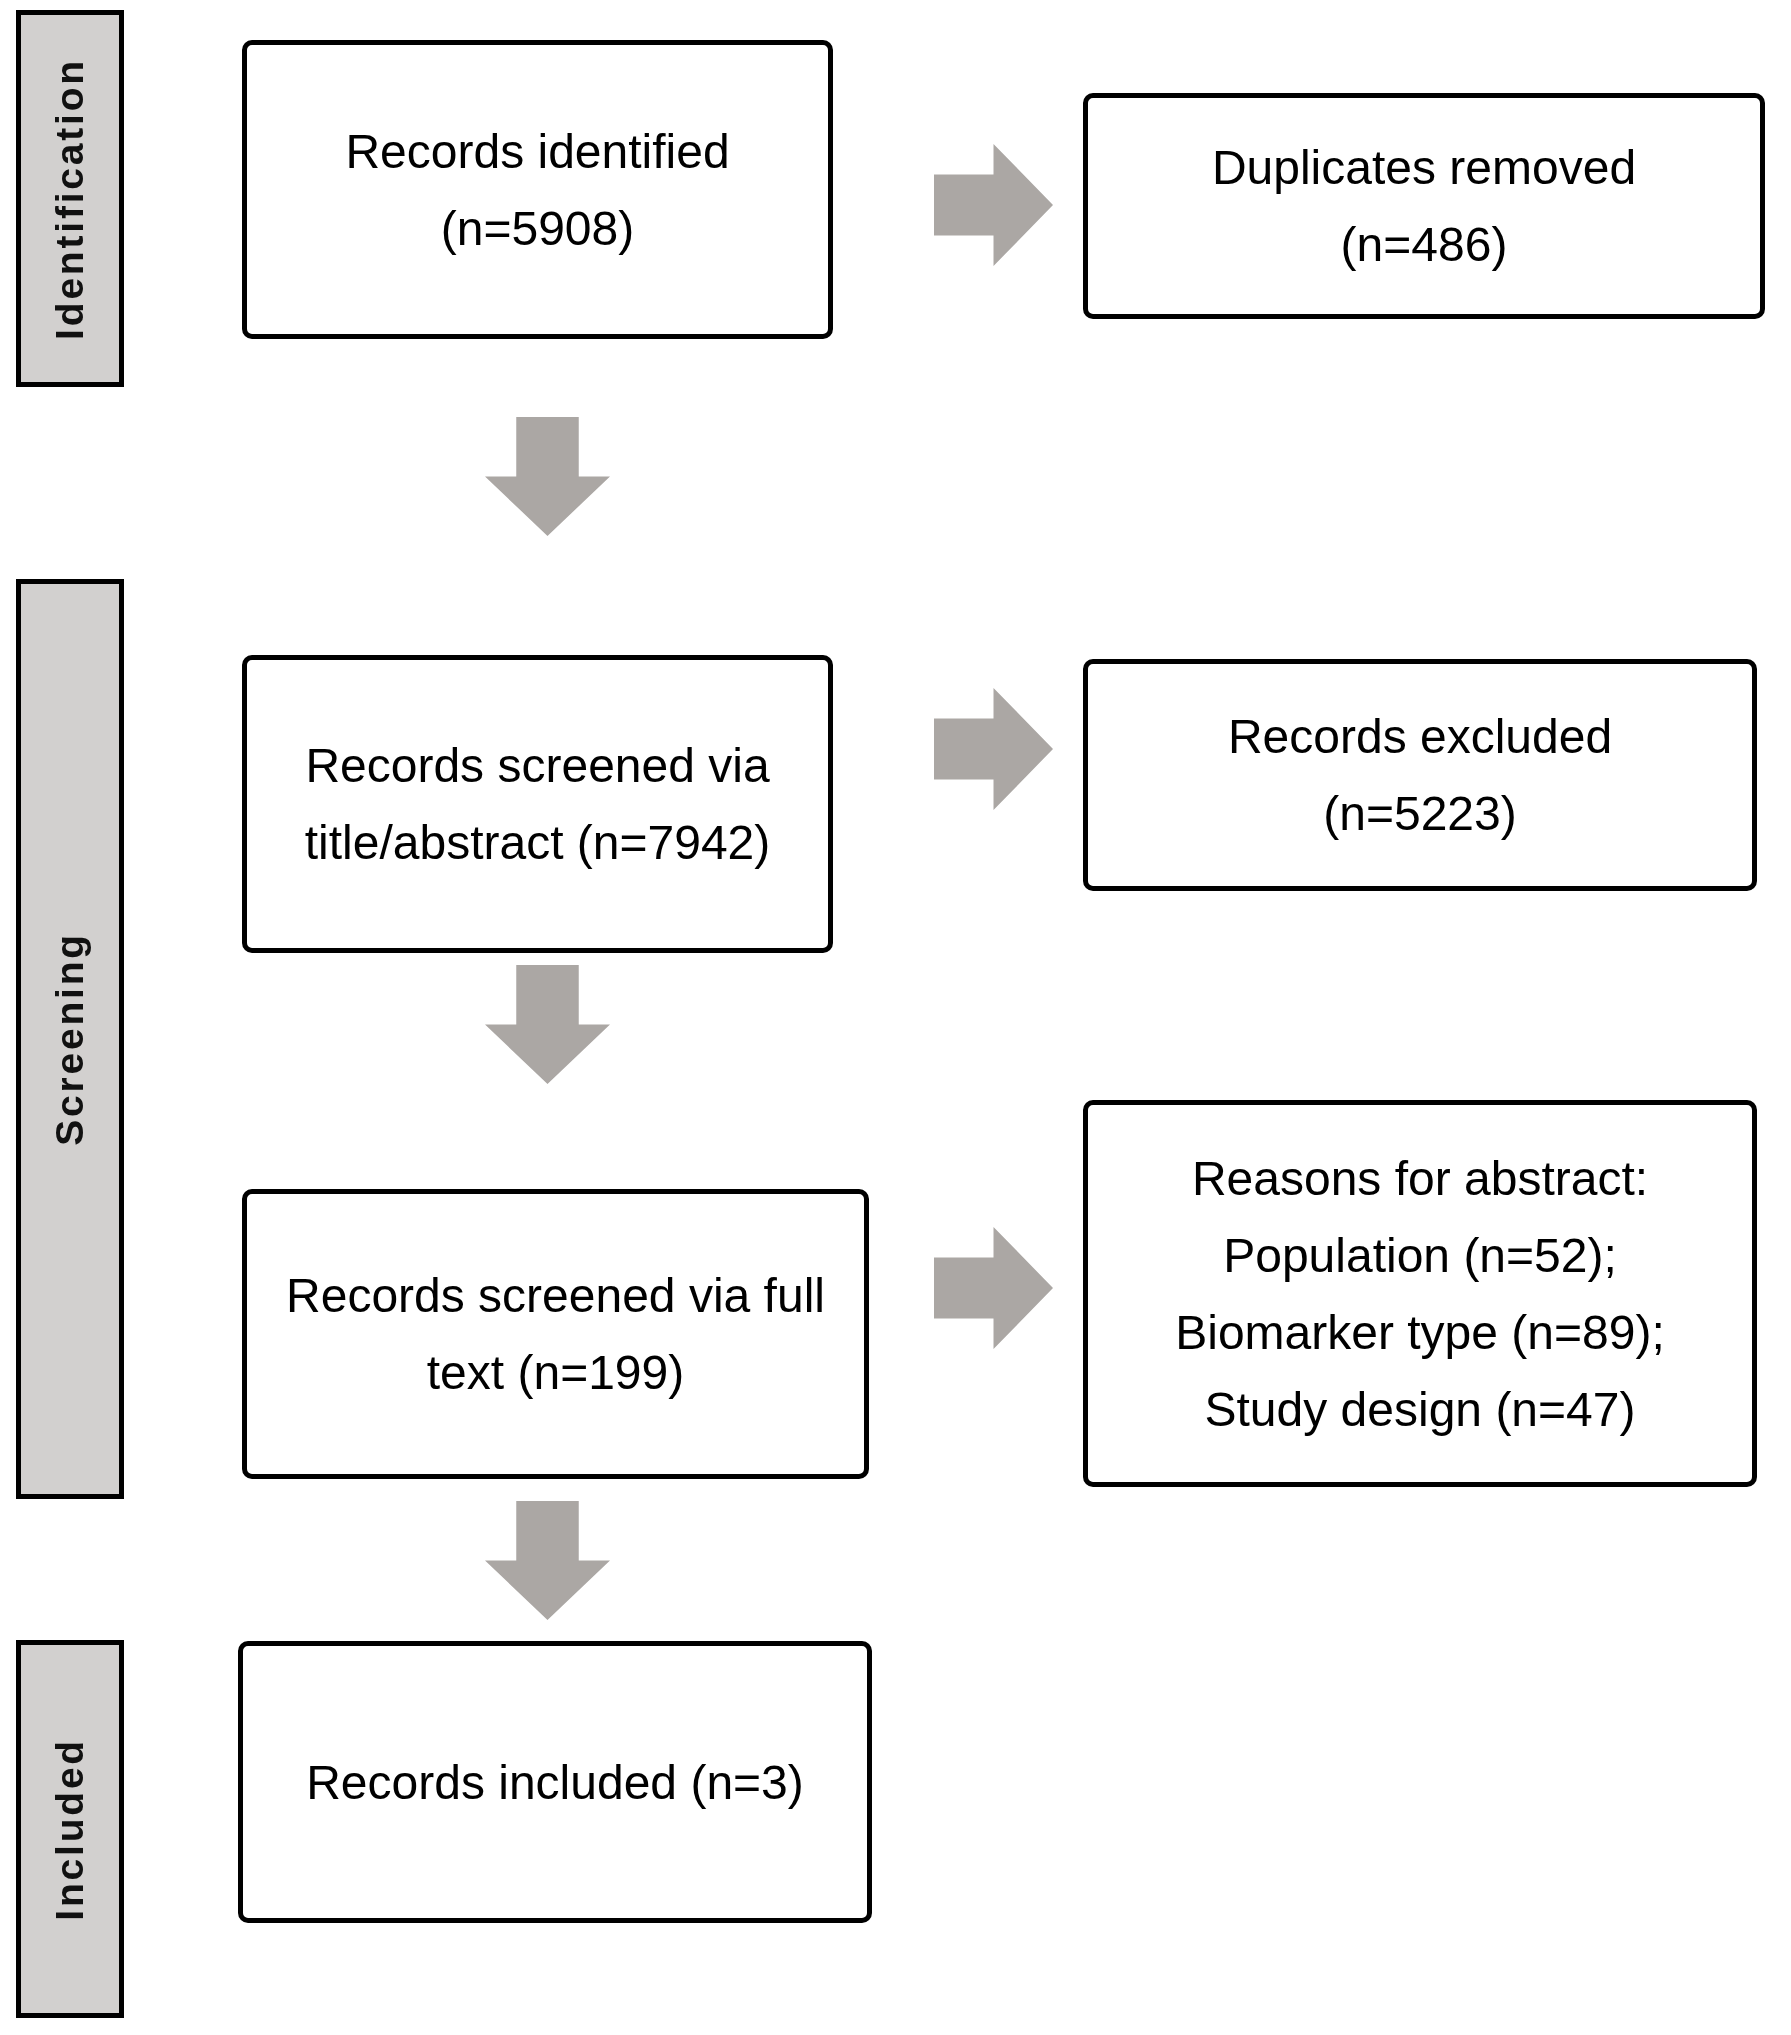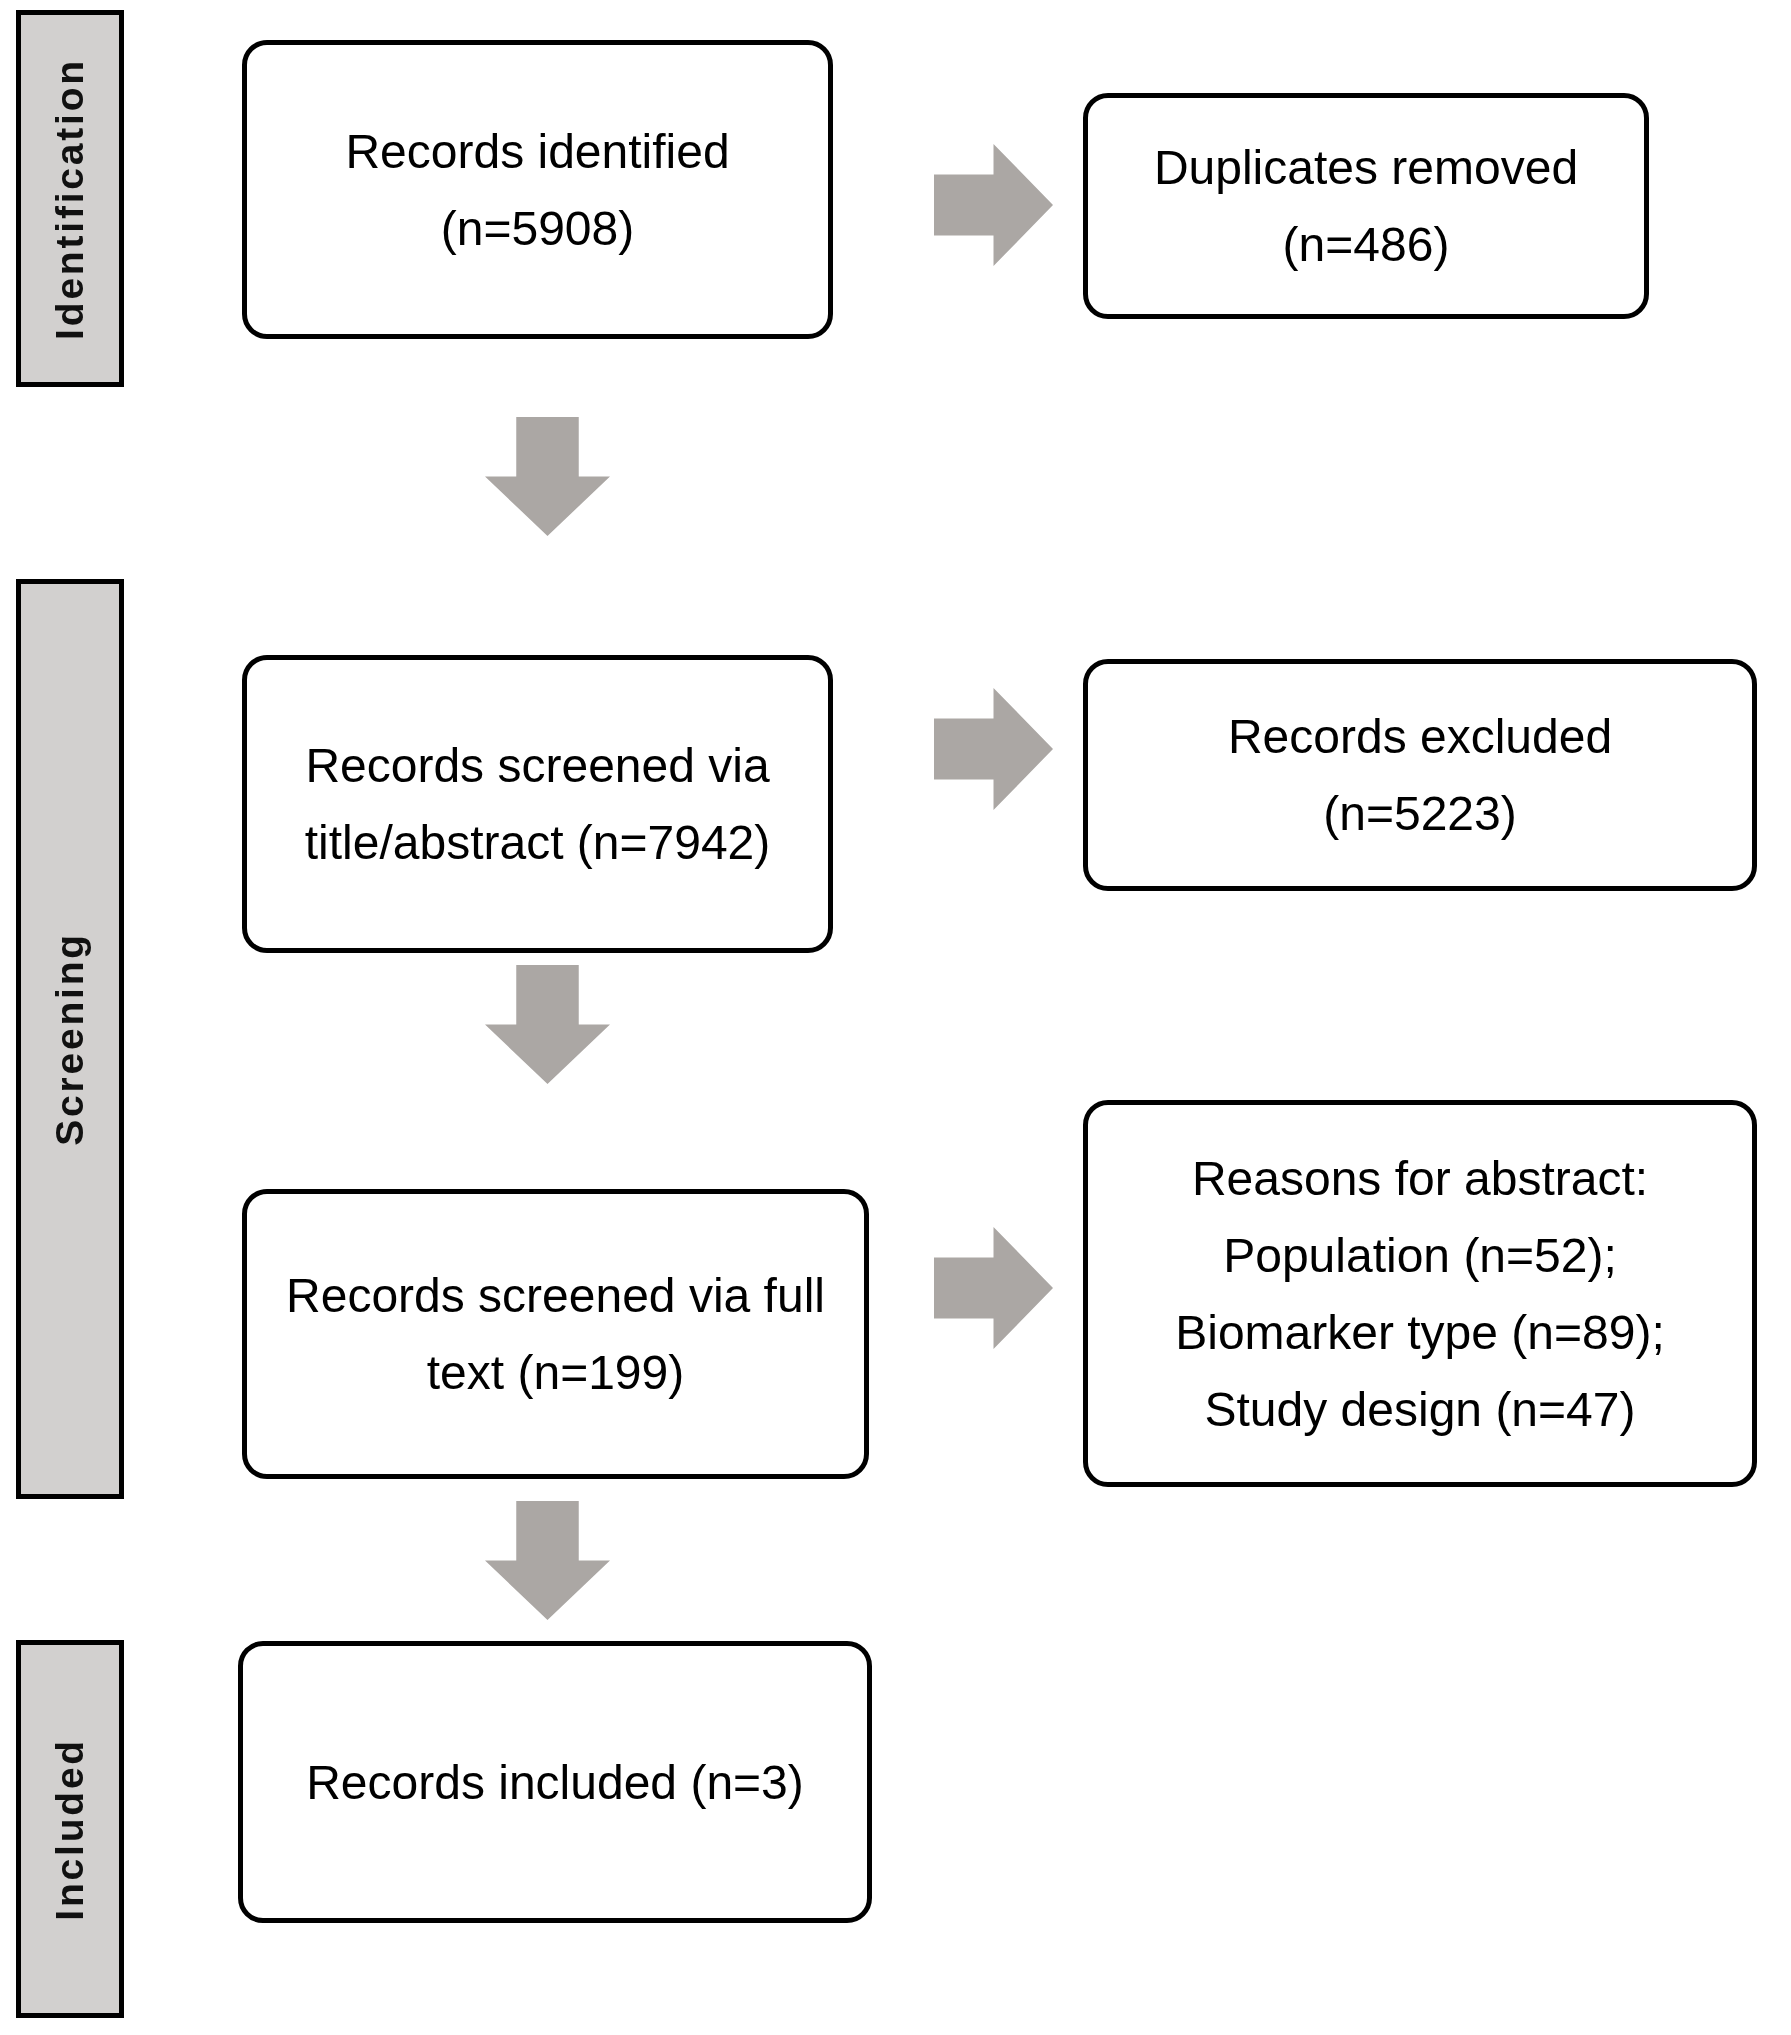--- a/index.html
+++ b/index.html
@@ -41,32 +41,32 @@
   }
   #label-identification{top:10px;height:377px;}
   #label-screening{top:579px;height:920px;}
   #label-included{top:1640px;height:378px;}
 
   
   .flowbox{
     position:absolute;
     background:var(--c-box-fill);
     border:5px solid var(--c-box-border);
-    border-radius:25px;
+    border-radius:10px;
     box-sizing:border-box;
     display:flex;flex-direction:column;
     align-items:center;justify-content:center;
     text-align:center;
     color:var(--c-text);
     font-size:48px;
     padding:0 11px;
   }
   .flowbox .line{line-height:77px;white-space:nowrap;}
   #box-records-identified{left:242px;top:40px;width:591px;height:299px;}
-  #box-duplicates-removed{left:1083px;top:93px;width:566px;height:226px;}
+  #box-duplicates-removed{left:1083px;top:93px;width:682px;height:226px;}
   #box-screened-title-abstract{left:242px;top:655px;width:591px;height:298px;}
   #box-records-excluded{left:1083px;top:659px;width:674px;height:232px;}
   #box-screened-full-text{left:242px;top:1189px;width:627px;height:290px;}
   #box-reasons-exclusion{left:1083px;top:1100px;width:674px;height:387px;}
   #box-records-included{left:238px;top:1641px;width:634px;height:282px;}
 
   
   .arrow{position:absolute;background:var(--c-arrow);}
   .arrow.down{
     width:125px;height:119px;

